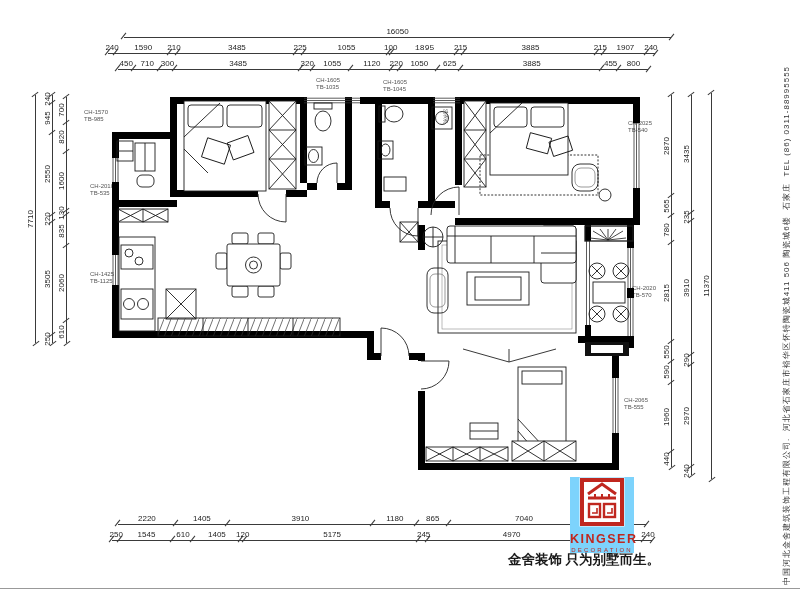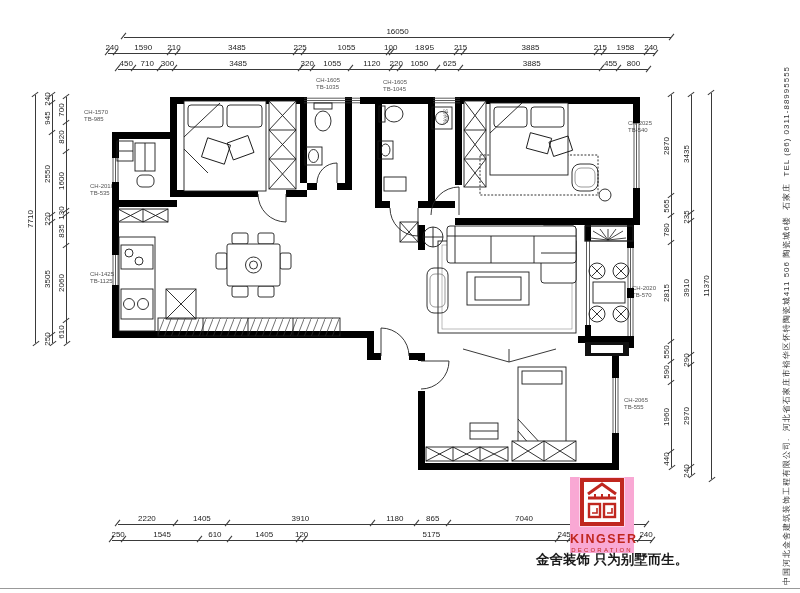--- a/index.html
+++ b/index.html
@@ -21,25 +21,25 @@
                      background:#3a3a3a;transform:rotate(-38deg);}
   .dim-col::after{content:'';position:absolute;bottom:-1px;right:-4px;width:8px;height:1px;
                   background:#3a3a3a;transform:rotate(-38deg);}
   .dim-seg-v .dim-label{position:absolute;top:50%;left:50%;transform:translate(-50%,-50%) rotate(-90deg);
                         white-space:nowrap;font-size:8px;color:#1e1e1e;}
   
   .plan-label{position:absolute;font-size:6px;line-height:7px;color:#555;white-space:nowrap;}
   
   .company{position:absolute;left:781px;top:585px;transform-origin:0 0;transform:rotate(-90deg);
            white-space:pre;font-size:8px;letter-spacing:1px;color:#333;width:585px;}
-  .logo{position:absolute;left:570px;top:477px;width:64px;text-align:center;background:#f9a8d4;z-index:5;}
+  .logo{position:absolute;left:570px;top:477px;width:64px;text-align:center;background:#7dd3fc;z-index:5;}
   .logo-word{color:#c0271f;font-weight:bold;font-size:12.5px;letter-spacing:1.5px;margin-top:1px;}
   .logo-sub{color:#c0271f;font-size:6px;letter-spacing:2.2px;margin-top:1px;}
-  .slogan{position:absolute;left:508px;top:551px;font-family:Liberation Sans, sans-serif;
-          font-weight:bold;font-size:13.5px;color:#1a1a1a;white-space:nowrap;z-index:6;margin-left:28px;}
+  .slogan{position:absolute;left:508px;top:551px;font-family:Liberation Serif, serif;
+          font-weight:bold;font-size:13.5px;color:#1a1a1a;white-space:nowrap;z-index:6;}
   .frame-bottom{position:absolute;left:0;top:588px;width:800px;height:1px;background:#999;}
   .plan-svg{position:absolute;left:108px;top:85px;}
 </style>
 </head>
 <body>
 
 <div class="canvas">
 
   <div class="dim-row" style="left:124px;top:25px;width:547px;">
       <div class="dim-seg" style="flex: 16050 1 0px;">
@@ -74,21 +74,21 @@
       <div class="dim-seg" style="flex: 215 1 0px;">
         <span class="dim-label">215</span>
       </div>
       <div class="dim-seg" style="flex: 3885 1 0px;">
         <span class="dim-label">3885</span>
       </div>
       <div class="dim-seg" style="flex: 215 1 0px;">
         <span class="dim-label">215</span>
       </div>
       <div class="dim-seg" style="flex: 1255 1 0px;">
-        <span class="dim-label">1958</span>
+        <span class="dim-label">1907</span>
       </div>
       <div class="dim-seg" style="flex: 240 1 0px;">
         <span class="dim-label">240</span>
       </div>
     </div>
   <div class="dim-row" style="left:118px;top:57px;width:530px;">
       <div class="dim-seg" style="flex: 450 1 0px;">
         <span class="dim-label">450</span>
       </div>
       <div class="dim-seg" style="flex: 710 1 0px;">
@@ -267,20 +267,23 @@
         <span class="dim-label">1405</span>
       </div>
       <div class="dim-seg" style="flex: 120 1 0px;">
         <span class="dim-label">120</span>
       </div>
       <div class="dim-seg" style="flex: 5175 1 0px;">
         <span class="dim-label">5175</span>
       </div>
       <div class="dim-seg" style="flex: 245 1 0px;">
         <span class="dim-label">245</span>
+      </div>
+      <div class="dim-seg" style="flex: 4970 1 0px;">
+        <span class="dim-label">4970</span>
       </div>
       <div class="dim-seg" style="flex: 1430 1 0px;">
         <span class="dim-label">1430</span>
       </div>
       <div class="dim-seg" style="flex: 240 1 0px;">
         <span class="dim-label">240</span>
       </div>
     </div>
 
   <div class="plan-label" style="left:84px;top:109px;">

